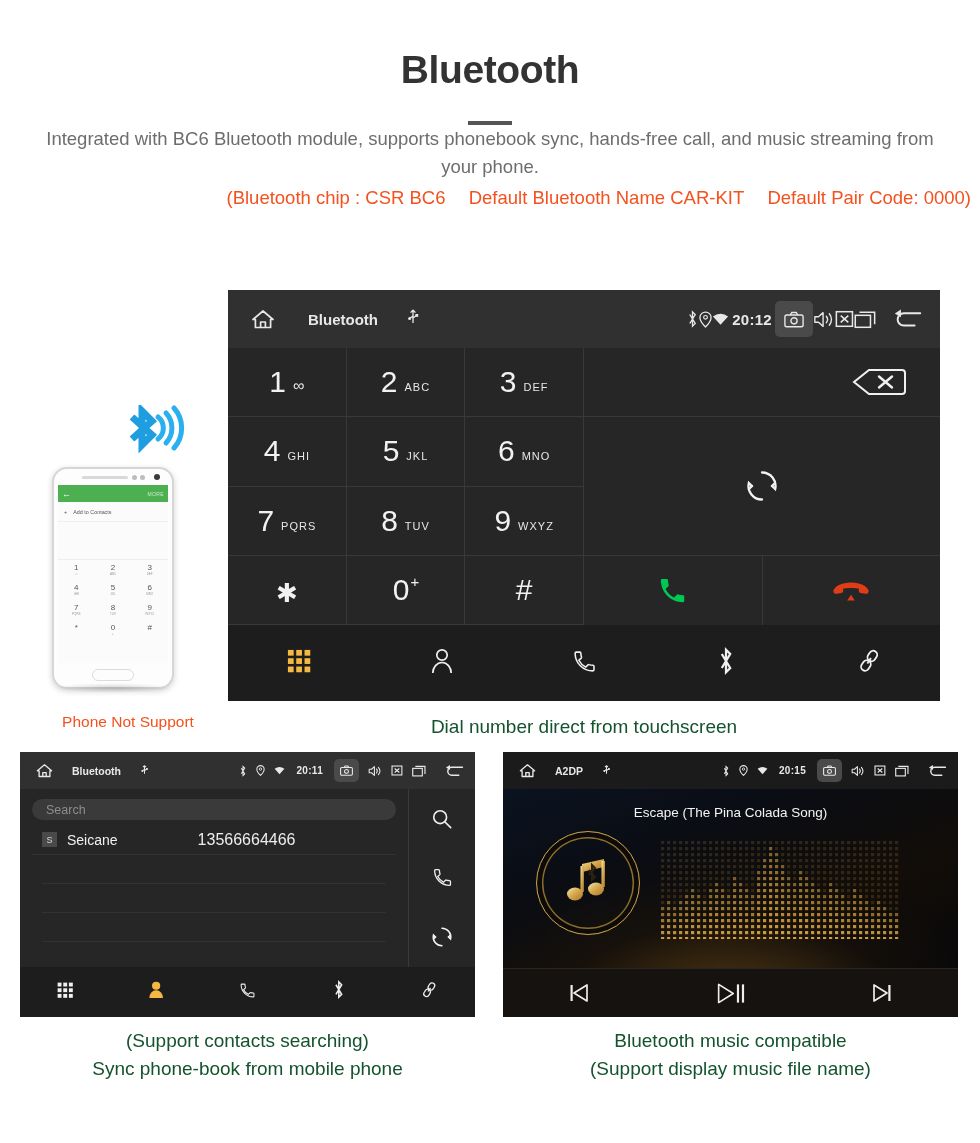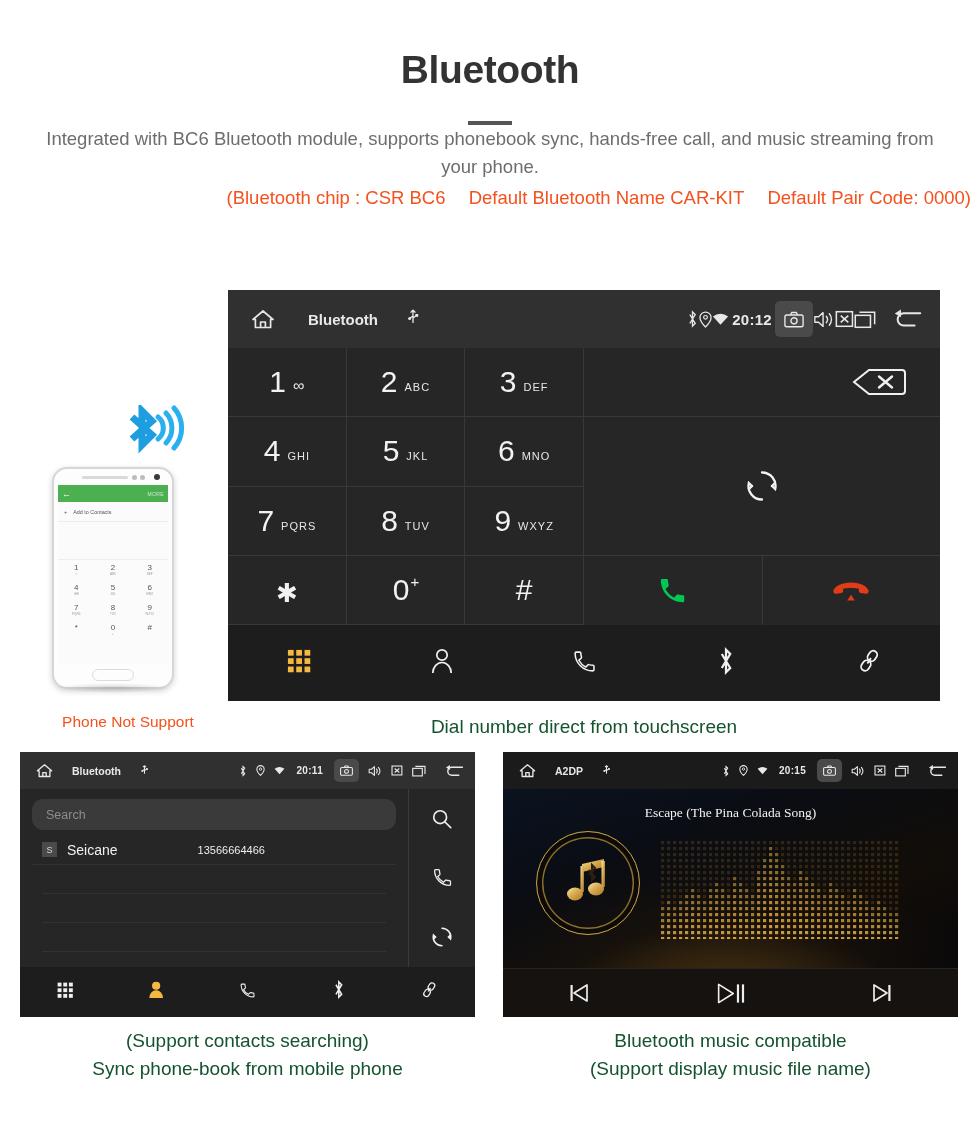--- a/index.html
+++ b/index.html
@@ -177,35 +177,35 @@
   #contacts-screen .statusbar { height: 37px; padding: 0 8px; }
   #contacts-screen .home-ic { width: 32px; display:flex; justify-content:center; }
   #contacts-screen .sb-title { font-size: 10.5px; margin-left: 12px; }
   #contacts-screen .usb-ic { margin-left: 19px; }
   #contacts-screen .sb-right { gap: 9px; padding-right: 2px; }
   #contacts-screen .sb-time { font-size: 10px; margin-left: 2px; margin-right: 2px;}
   #contacts-screen .sb-cam { width: 25px; height: 23px; }
   .ct-body { display: flex; height: 178px; }
   .ct-list { flex: 1; padding: 10px 12px 0 12px; position: relative; }
   .search-pill {
-    height: 31px; border-radius: 11px; background: #3a3a3a;
+    height: 21px; border-radius: 11px; background: #3a3a3a;
     display: flex; align-items: center; padding: 0 14px;
     color: #8d8d8d; font-size: 12.5px; cursor: text;
   }
   .ct-row {
     display: flex; align-items: center; height: 30px; margin-top: 5px;
     border-bottom: 1px solid #323232; padding: 0 10px;
   }
   .ct-badge {
     width: 15px; height: 15px; background: #4a4a4a; color: #d8d8d8;
     font-size: 9px; display: flex; align-items: center; justify-content: center;
     margin-right: 10px;
   }
   .ct-name { font-size: 14px; color: #f0f0f0; }
-  .ct-num { font-size: 11px; color: #ededed; margin-left: 80px; }
+  .ct-num { font-size: 16px; color: #ededed; margin-left: 80px; }
   .ct-empty { height: 29px; border-bottom: 1px solid #323232; margin: 0 10px; }
   .ct-side {
     width: 67px; border-left: 1px solid #3a3a3a;
     display: flex; flex-direction: column;
   }
   .ct-side > div {
     flex: 1; display: flex; align-items: center; justify-content: center; cursor: pointer;
   }
   #contacts-screen .navbar { height: 50px; }
 
@@ -220,21 +220,21 @@
   #music-screen .sb-cam { width: 25px; height: 23px; }
   .mu-body {
     height: 179px; position: relative;
     background:
       radial-gradient(ellipse 360px 160px at 50% 115%, rgba(130,90,30,0.55) 0%, rgba(40,28,12,0.25) 45%, rgba(0,0,0,0) 75%),
       linear-gradient(160deg, #0b1320 0%, #0a0d14 30%, #120d08 68%, #07070a 100%);
     overflow: hidden;
   }
   .mu-title {
     position: absolute; left: 0; right: 0; top: 16px;
-    text-align: center; color: #f3f3f3; font-size: 13.5px; font-family: Liberation Serif, serif;
+    text-align: center; color: #f3f3f3; font-size: 13.5px;
   }
   .mu-disc {
     position: absolute; left: 33px; top: 42px; width: 104px; height: 104px;
     border-radius: 50%;
     border: 1.6px solid #caa049;
     box-shadow: inset 0 0 0 5px #0d0b09, inset 0 0 0 6.4px #8e6f2c;
     display: flex; align-items: center; justify-content: center;
   }
   .mu-eq { position: absolute; left: 158px; top: 52px; width: 240px; height: 98px; }
   .mu-controls {

